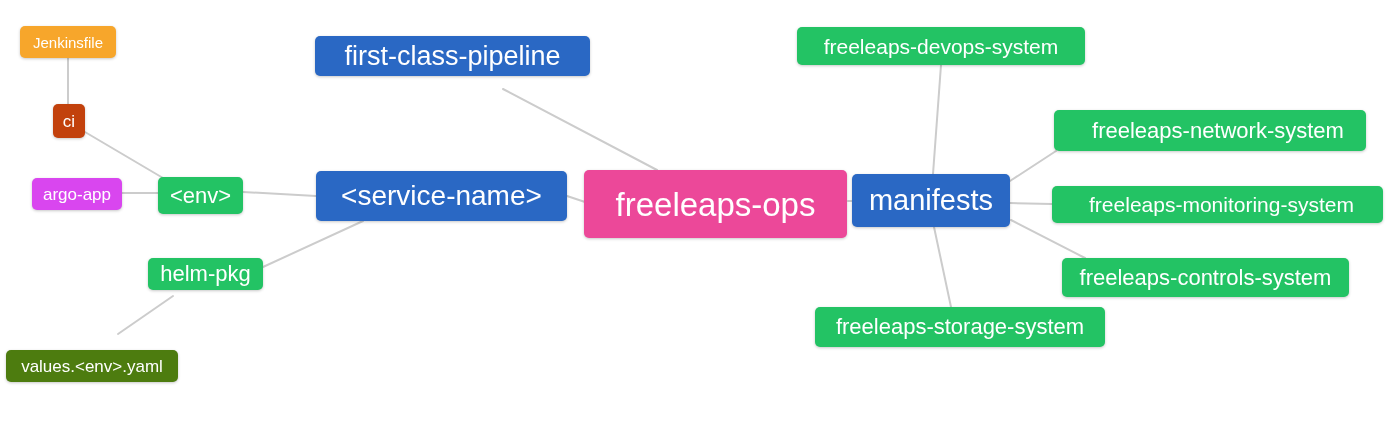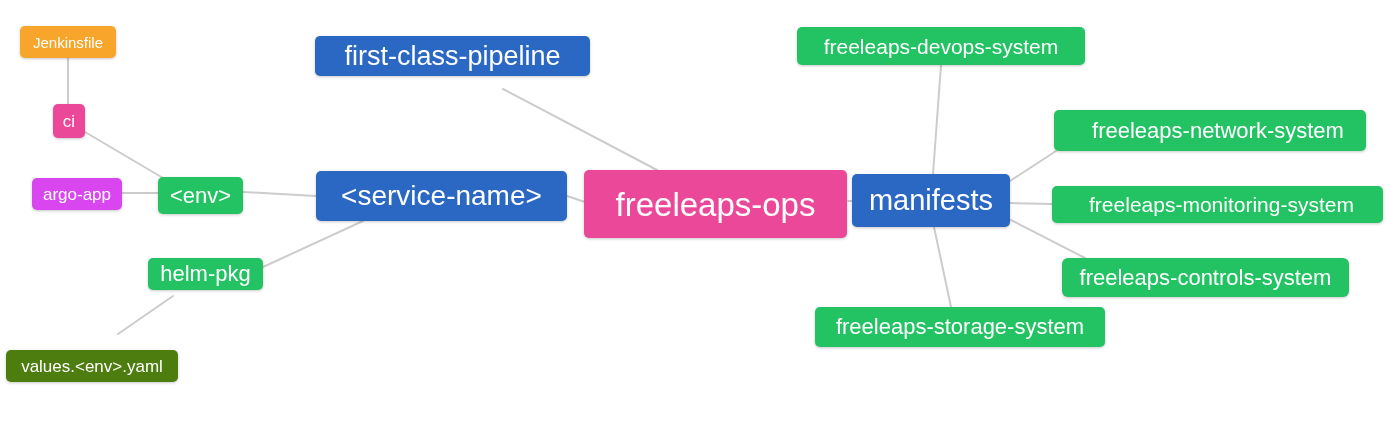--- a/index.html
+++ b/index.html
@@ -40,21 +40,21 @@
   .n-env           { left: 158px;  top: 177px; width: 85px;  height: 37px; font-size: 22px; }
   .n-helm-pkg      { left: 148px;  top: 258px; width: 115px; height: 32px; font-size: 22px; }
   .n-values        { left: 6px;    top: 334px; width: 172px; height: 32px; font-size: 17px; }
   .n-pipeline      { left: 315px;  top: 36px;  width: 275px; height: 40px; font-size: 27px; }
   .n-service-name  { left: 316px;  top: 171px; width: 251px; height: 50px; font-size: 28px; }
   .n-freeleaps-ops { left: 584px;  top: 170px; width: 263px; height: 68px; font-size: 33px; }
   .n-manifests     { left: 852px;  top: 174px; width: 158px; height: 53px; font-size: 29px; }
   .n-devops        { left: 797px;  top: 27px;  width: 288px; height: 38px; font-size: 21px; }
   .n-network       { left: 1054px; top: 110px; width: 296px; height: 41px; font-size: 22px; padding-left: 16px; }
   .n-monitoring    { left: 1052px; top: 186px; width: 323px; height: 37px; font-size: 21px; padding-left: 8px; }
-  .n-controls      { left: 1062px; top: 258px; width: 287px; height: 39px; font-size: 22px; border-radius: 6px; }
+  .n-controls      { left: 1062px; top: 258px; width: 287px; height: 39px; font-size: 22px; }
   .n-storage       { left: 815px;  top: 307px; width: 290px; height: 40px; font-size: 22px; }
 </style>
 </head>
 <body>
 
 <div class="stage" style="background: rgb(255, 255, 255);">
 
   <svg class="edge-layer" viewBox="0 0 1390 421">
     <line x1="68" y1="58" x2="68" y2="104" stroke="#cccccc"></line>
     <line x1="85" y1="132" x2="163" y2="178" stroke="#cccccc"></line>
@@ -66,21 +66,21 @@
     <line x1="567" y1="196" x2="585" y2="202" stroke="#cccccc"></line>
     <line x1="848" y1="201" x2="856" y2="201" stroke="#cccccc"></line>
     <line x1="941" y1="65" x2="933" y2="174" stroke="#cccccc"></line>
     <line x1="1010" y1="181" x2="1056" y2="151" stroke="#cccccc"></line>
     <line x1="1010" y1="203" x2="1052" y2="204" stroke="#cccccc"></line>
     <line x1="1011" y1="220" x2="1085" y2="258" stroke="#cccccc"></line>
     <line x1="934" y1="227" x2="951" y2="307" stroke="#cccccc"></line>
   </svg>
 
   <div class="node n-jenkinsfile" style="background: rgb(247, 166, 43); color: rgb(255, 255, 255);">Jenkinsfile</div>
-  <div class="node n-ci" style="background: #ec4899; color: rgb(255, 255, 255);">ci</div>
+  <div class="node n-ci" style="background: #c2410c; color: rgb(255, 255, 255);">ci</div>
   <div class="node n-argo-app" style="background: #d946ef; color: rgb(255, 255, 255);">argo-app</div>
   <div class="node n-env" style="background: rgb(35, 195, 100); color: rgb(255, 255, 255);">&lt;env&gt;</div>
   <div class="node n-helm-pkg" style="background: rgb(35, 195, 100); color: rgb(255, 255, 255);">helm-pkg</div>
   <div class="node n-values" style="background: #4d7c0f; color: rgb(255, 255, 255); margin-top: 16px;">values.&lt;env&gt;.yaml</div>
   <div class="node n-pipeline" style="background: rgb(42, 104, 196); color: rgb(255, 255, 255);">first-class-pipeline</div>
   <div class="node n-service-name" style="background: rgb(42, 104, 196); color: rgb(255, 255, 255);">&lt;service-name&gt;</div>
   <div class="node n-freeleaps-ops" style="background: #ec4899; color: rgb(255, 255, 255);">freeleaps-ops</div>
   <div class="node n-manifests" style="background: rgb(42, 104, 196); color: rgb(255, 255, 255);">manifests</div>
   <div class="node n-devops" style="background: rgb(35, 195, 100); color: rgb(255, 255, 255);">freeleaps-devops-system</div>
   <div class="node n-network" style="background: rgb(35, 195, 100); color: rgb(255, 255, 255);">freeleaps-network-system</div>

